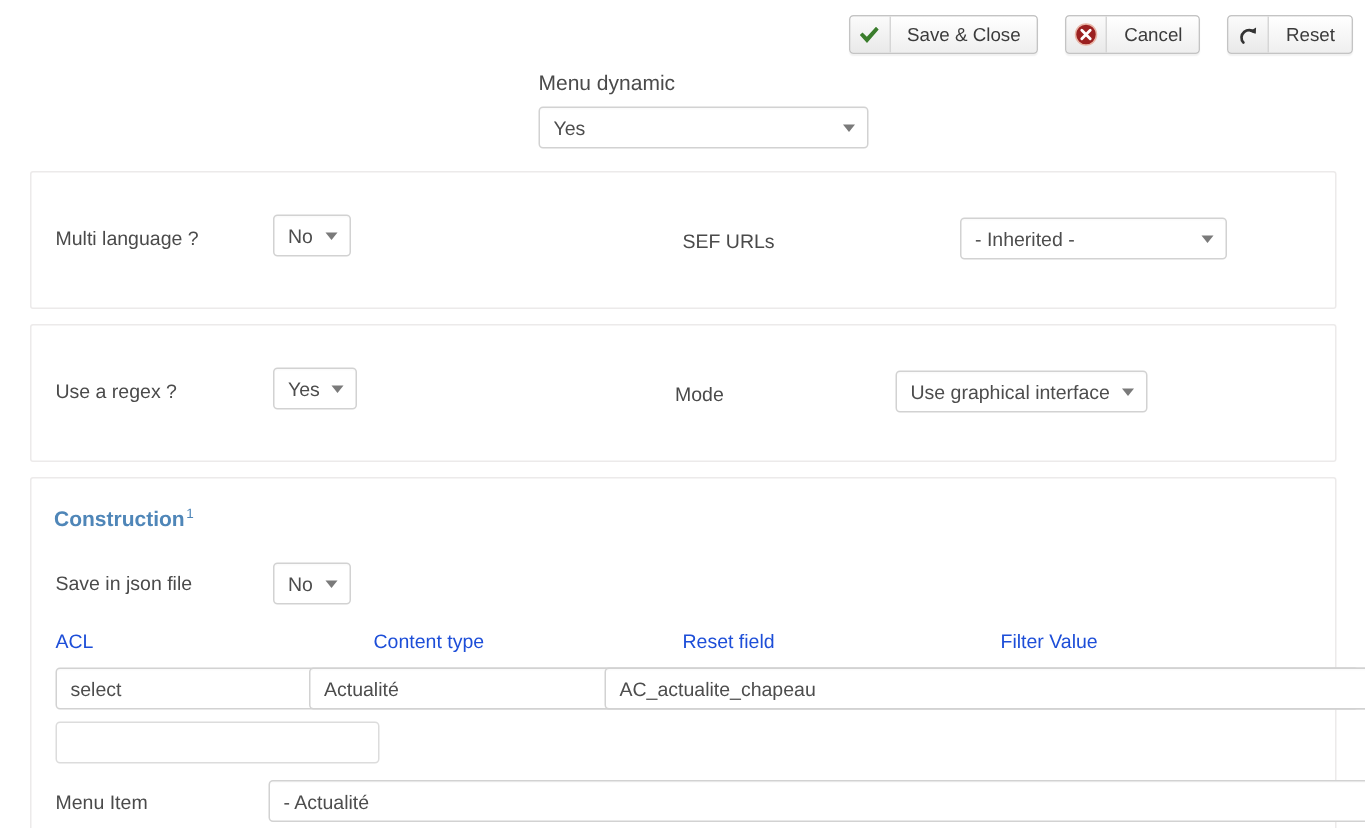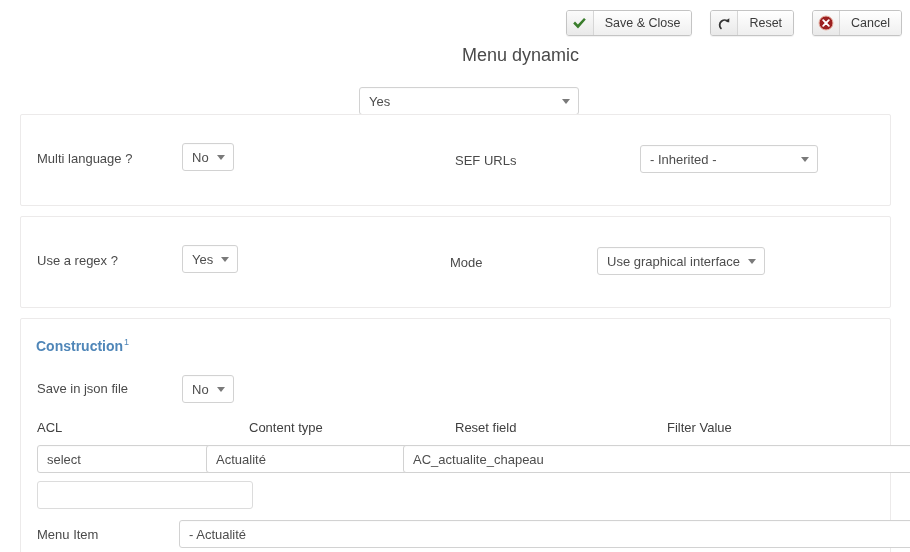--- a/index.html
+++ b/index.html
@@ -64,24 +64,24 @@
   .icon-cancel{ display:block; }
 
   
   .top-field {
     position: absolute;
     top: 47px;
     left: 359px;
     width: 220px;
   }
   .top-field-label {
-    text-align: right;
-    font-size: 18px;
+    text-align: left;
+    font-size: 14px;
     color: #4a4a4a;
-    margin-bottom: 24px;
+    margin-bottom: 8px;
     line-height: 16px;
   }
 
   
   .sel {
     position: relative;
     display: inline-flex;
     align-items: center;
     height: 28px;
     border: 1px solid #d2d2d2;
@@ -153,21 +153,21 @@
     font-weight: normal;
     vertical-align: super;
     margin-left: 1px;
   }
   .json-label  { left: 16px; top: 62px; }
   .json-select { position:absolute; left: 161px; top: 56px; }
 
   .th {
     position: absolute;
     font-size: 13px;
-    color: #404040;
+    color: #1d4ed8;
     top: 101px;
     line-height: 16px;
   }
   .th-acl  { left: 16px; }
   .th-ct   { left: 228px; }
   .th-ff   { left: 434px; }
   .th-fv   { left: 646px; }
 
   .td-acl  { position:absolute; left: 16px;  top: 126px; width: 160px; }
   .td-ct   { position:absolute; left: 185px; top: 126px; width: 200px; }
@@ -199,42 +199,42 @@
 
   <div class="toolbar">
 
     <div class="btn">
       <span class="btn-icon">
         <svg class="icon-check" width="15" height="13" viewBox="0 0 15 13" aria-hidden="true">
           <path d="M1.2 6.4 L3 4.6 L5.9 7.5 L12 0.9 L13.8 2.6 L6 11.6 Z" fill="#3a7d2c"></path>
         </svg>
       </span>
       <span class="btn-label">Save &amp; Close</span>
-    </div>
-
-    <div class="btn">
-      <span class="btn-icon">
-        <svg class="icon-redo" width="15" height="15" viewBox="0 0 16 16" aria-hidden="true">
-          <path d="M4.2 13.2 C2.2 11.2 2.4 7.6 4.8 5.6 C7 3.8 10 4.0 11.7 5.6" fill="none" stroke="#333333" stroke-width="1.9" stroke-linecap="round"></path>
-          <path d="M13.2 2.4 L13.0 7.0 L8.5 5.4 Z" fill="#333333"></path>
-        </svg>
-      </span>
-      <span class="btn-label">Reset</span>
     </div>
 
     <div class="btn">
       <span class="btn-icon">
         <svg class="icon-cancel" width="16" height="16" viewBox="0 0 16 16" aria-hidden="true">
           <circle cx="8" cy="8" r="7" fill="#9b2020"></circle>
           <circle cx="8" cy="8" r="7" fill="none" stroke="#e8b4a6" stroke-width="1"></circle>
           <path d="M5.2 5.2 L10.8 10.8 M10.8 5.2 L5.2 10.8" stroke="#ffffff" stroke-width="1.9" stroke-linecap="round"></path>
         </svg>
       </span>
       <span class="btn-label">Cancel</span>
     </div>
+
+    <div class="btn">
+      <span class="btn-icon">
+        <svg class="icon-redo" width="15" height="15" viewBox="0 0 16 16" aria-hidden="true">
+          <path d="M4.2 13.2 C2.2 11.2 2.4 7.6 4.8 5.6 C7 3.8 10 4.0 11.7 5.6" fill="none" stroke="#333333" stroke-width="1.9" stroke-linecap="round"></path>
+          <path d="M13.2 2.4 L13.0 7.0 L8.5 5.4 Z" fill="#333333"></path>
+        </svg>
+      </span>
+      <span class="btn-label">Reset</span>
+    </div>
   </div>
 
   <div class="top-field">
     <div class="top-field-label">Menu dynamic</div>
     <div class="sel full">
       <span>Yes</span>
       <span class="caret"></span>
     </div>
   </div>
 

